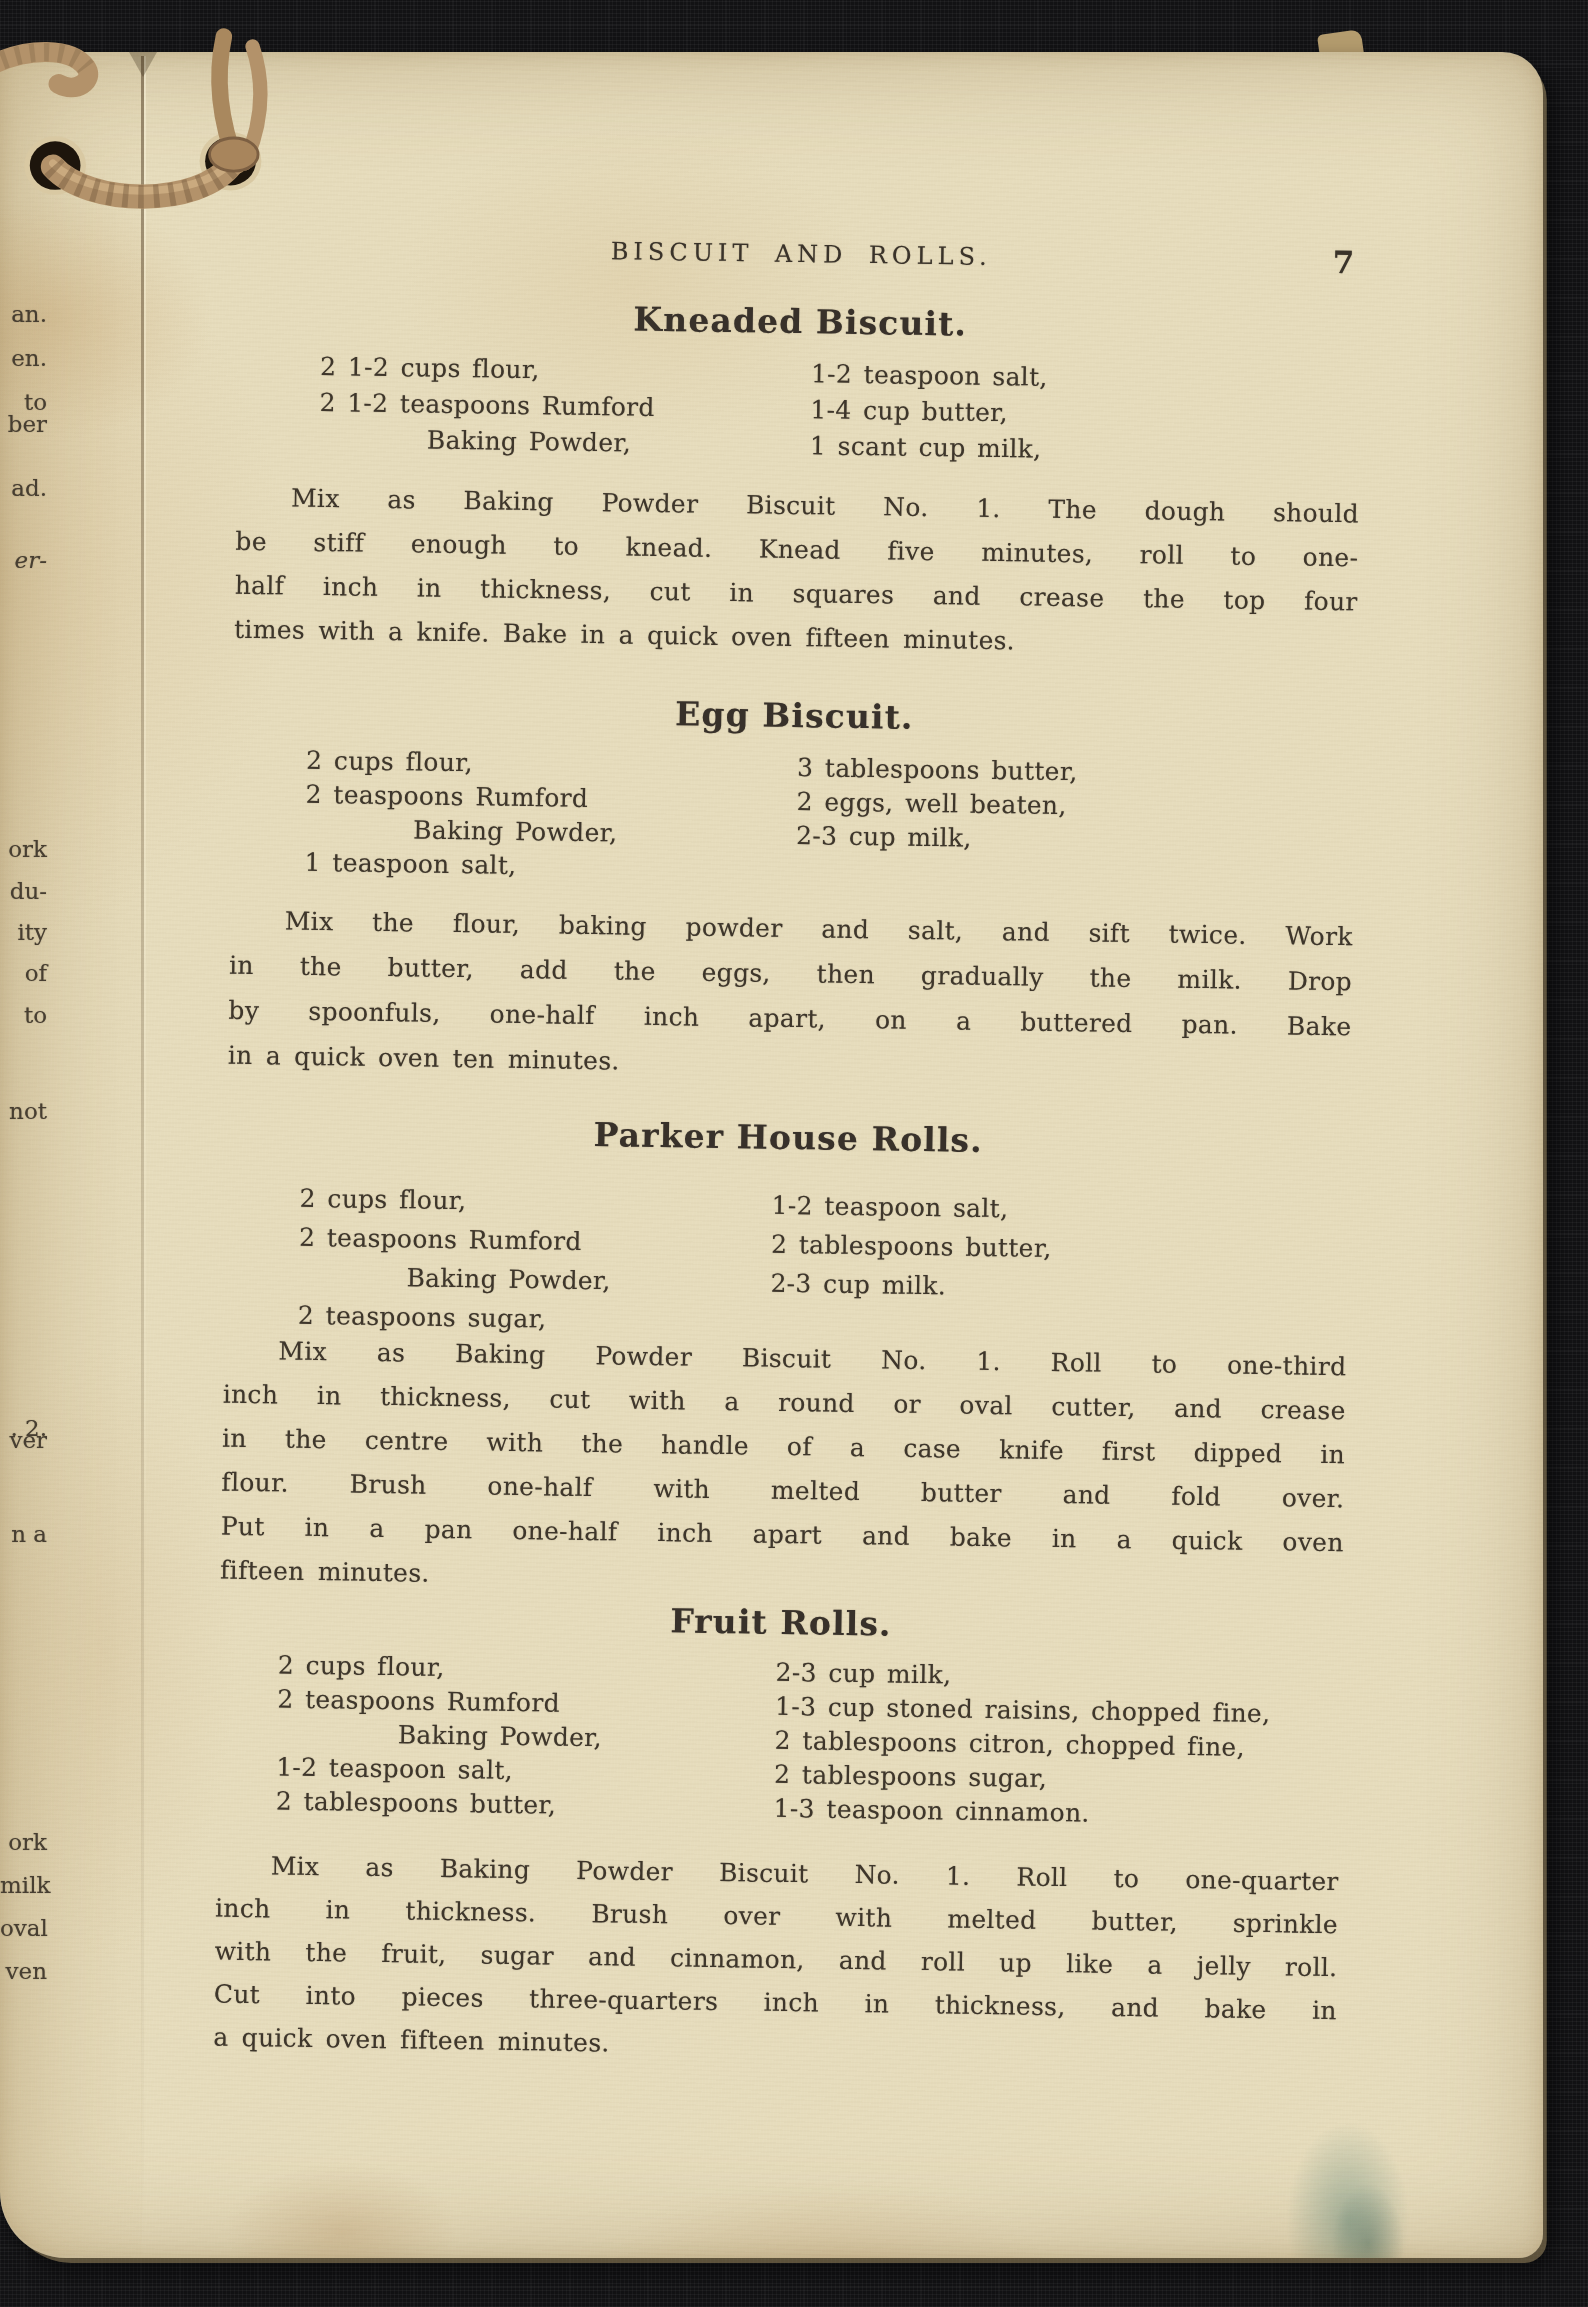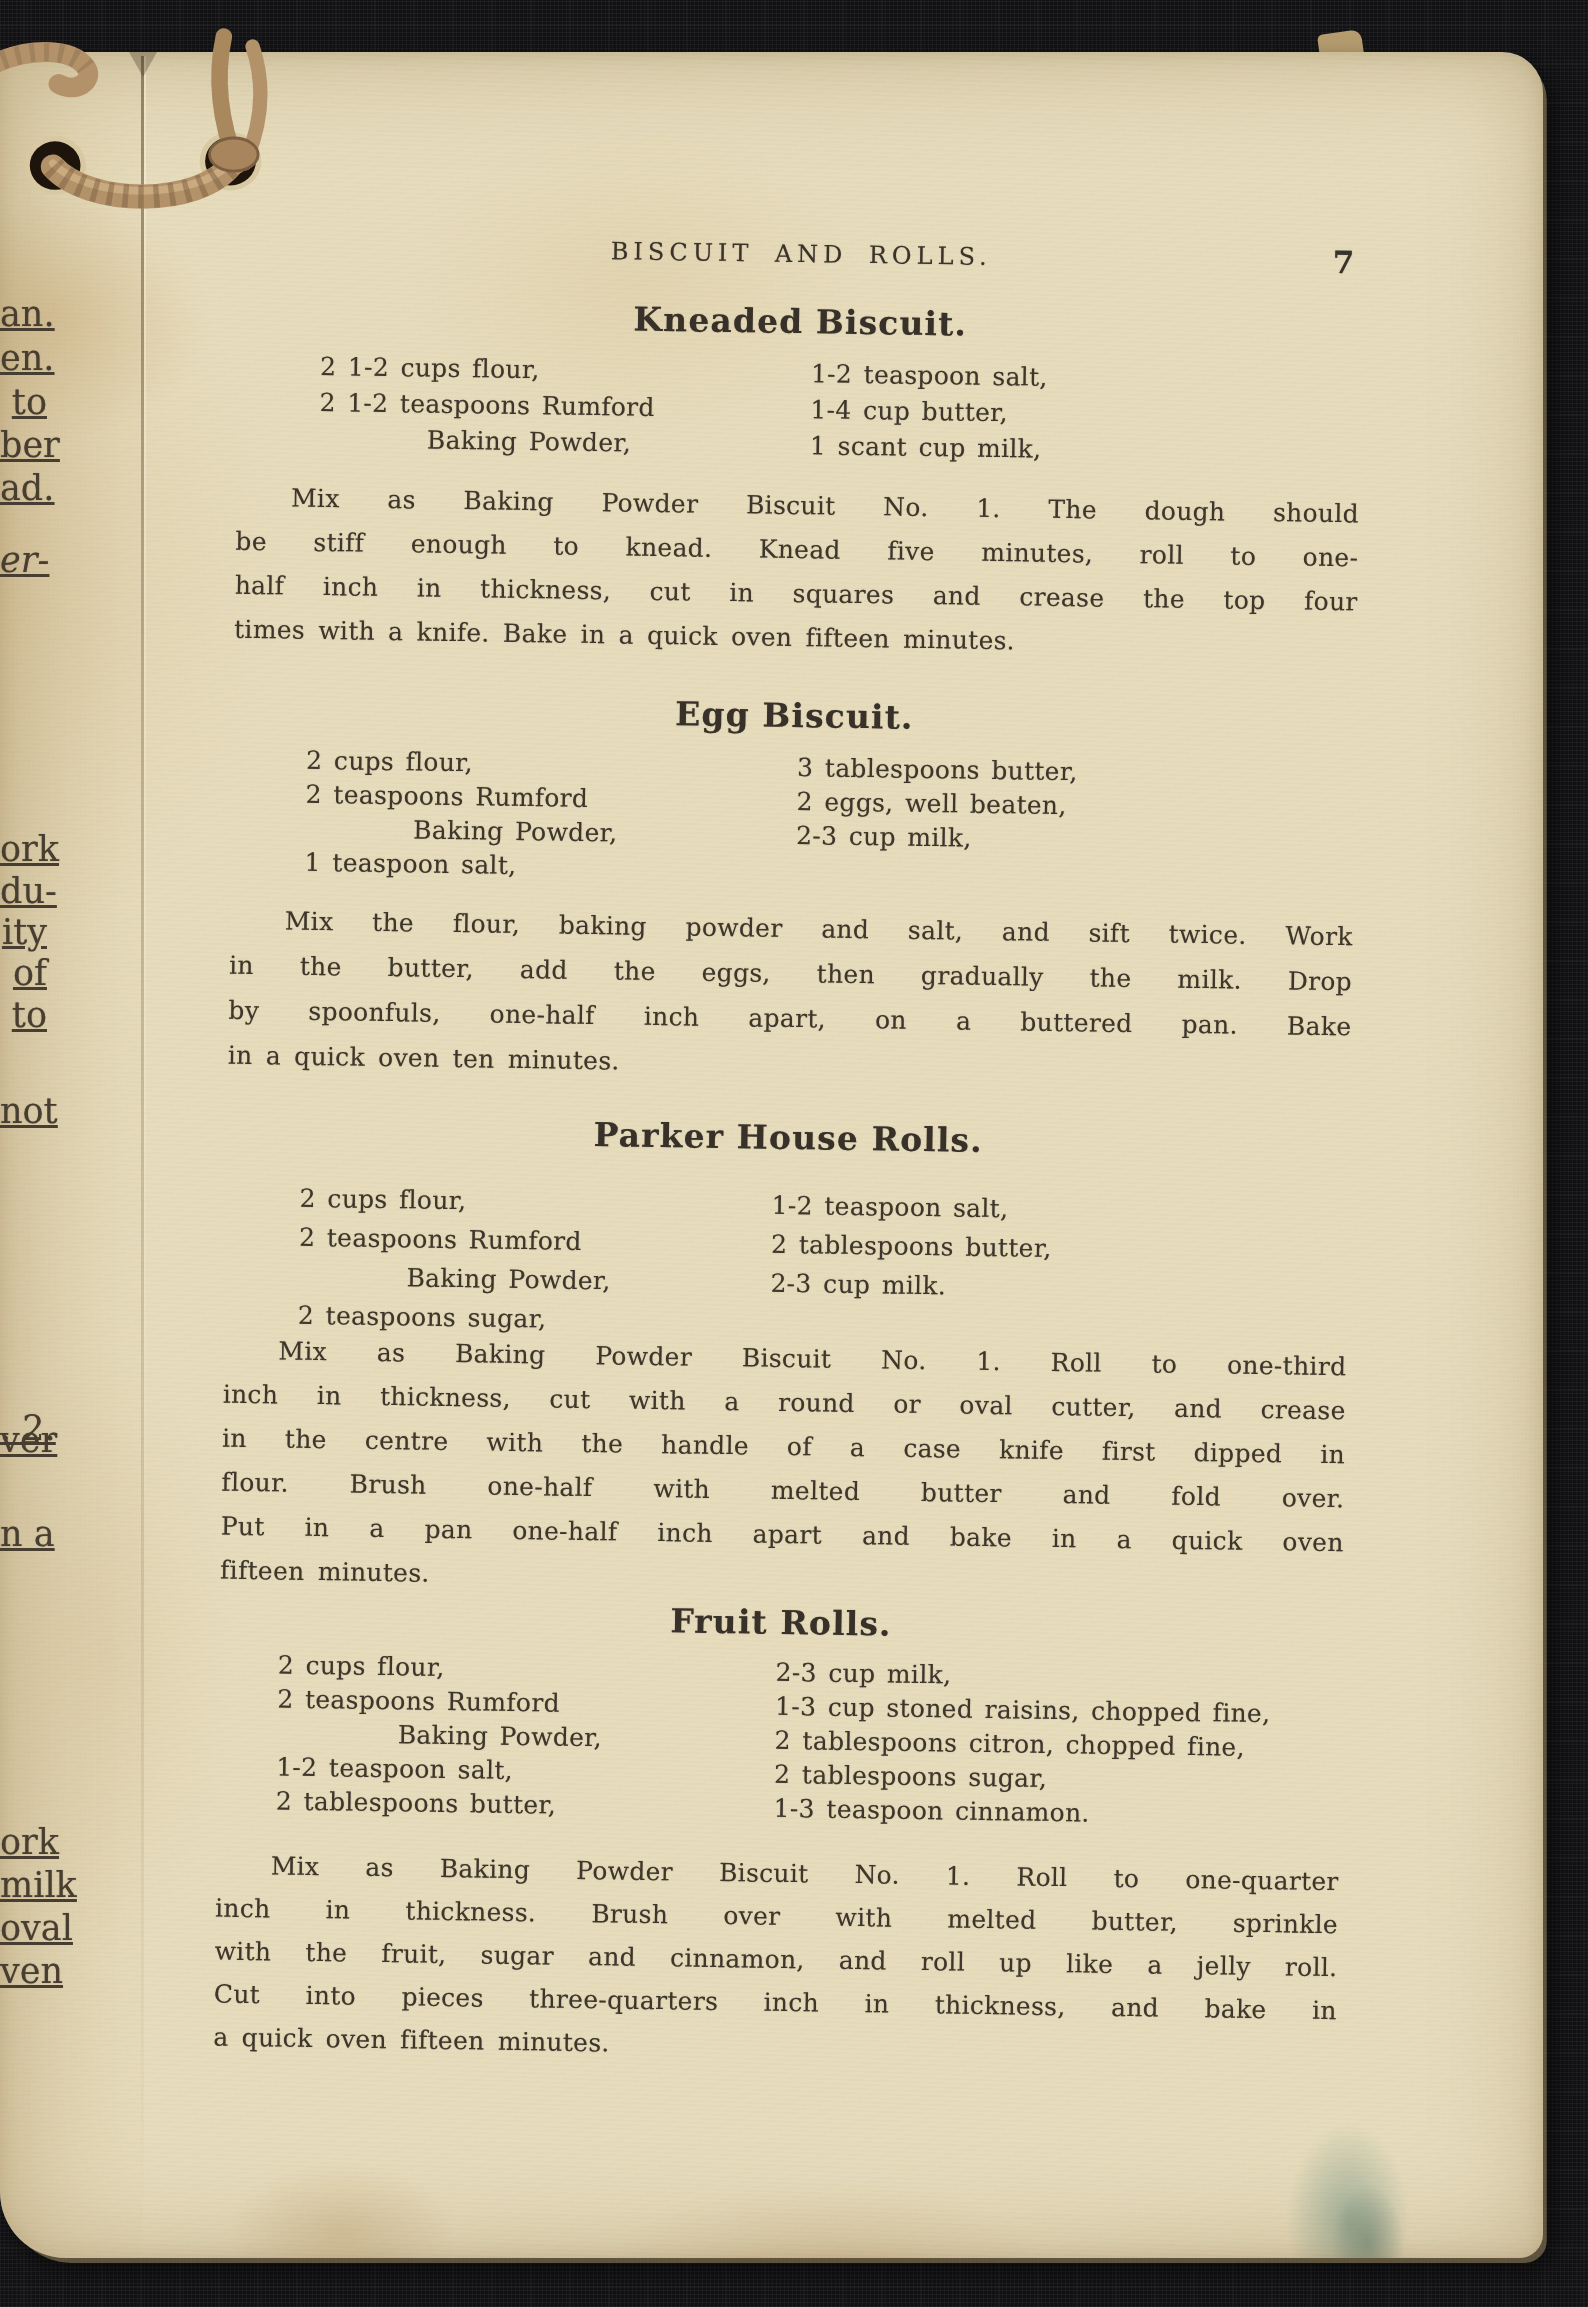--- a/index.html
+++ b/index.html
@@ -89,23 +89,22 @@
   .iline.indent2{margin-left:121px;}
   .instr{position:absolute;left:228px;width:1123px;font-size:25px;letter-spacing:0.3px;}
   .tline{line-height:var(--lh);word-spacing:5px;white-space:nowrap;}
   .tline.j{text-align:justify;text-align-last:justify;white-space:normal;
            word-spacing:normal;height:var(--lh);overflow:hidden;}
   .tline.ind{padding-left:55px;}
 
   
   .frag{
     position:absolute;left:0;width:47px;text-align:right;
-    font-size:35px;color:#473e31;line-height:32px;white-space:nowrap;
+    font-size:23px;color:#473e31;line-height:32px;white-space:nowrap;
     text-shadow:0 0 1.1px rgba(62,53,40,.5);
-    text-decoration:underline;
   }
   .frag.it{font-style:italic;}
 
   .binding{position:absolute;left:0;top:0;pointer-events:none;}
 </style>
 </head>
 <body>
 
 <div class="stage">
 
@@ -210,21 +209,21 @@
         <div class="tline j">Cut into pieces three-quarters inch in thickness, and bake in</div>
         <div class="tline">a quick oven fifteen minutes.</div>
       </div>
     </section>
   </div>
 
   <div>
     <div class="frag" style="top:298px">an.</div>
     <div class="frag" style="top:342px">en.</div>
     <div class="frag" style="top:386px">to</div>
-    <div class="frag" style="top:429px">ber</div>
+    <div class="frag" style="top:408px">ber</div>
     <div class="frag" style="top:472px">ad.</div>
     <div class="frag it" style="top:544px">er-</div>
 
     <div class="frag" style="top:833px">ork</div>
     <div class="frag" style="top:875px">du-</div>
     <div class="frag" style="top:916px">ity</div>
     <div class="frag" style="top:957px">of</div>
     <div class="frag" style="top:999px">to</div>
     <div class="frag" style="top:1095px">not</div>
 

